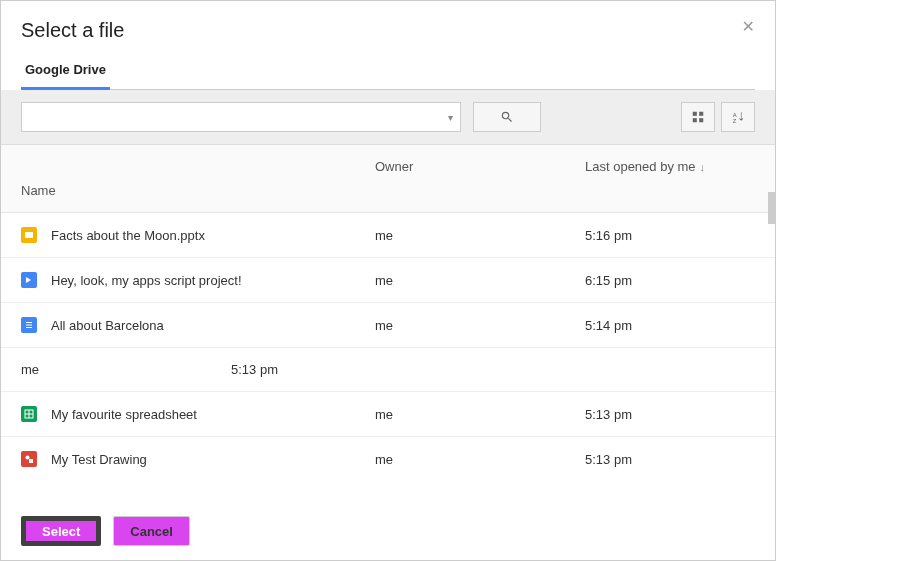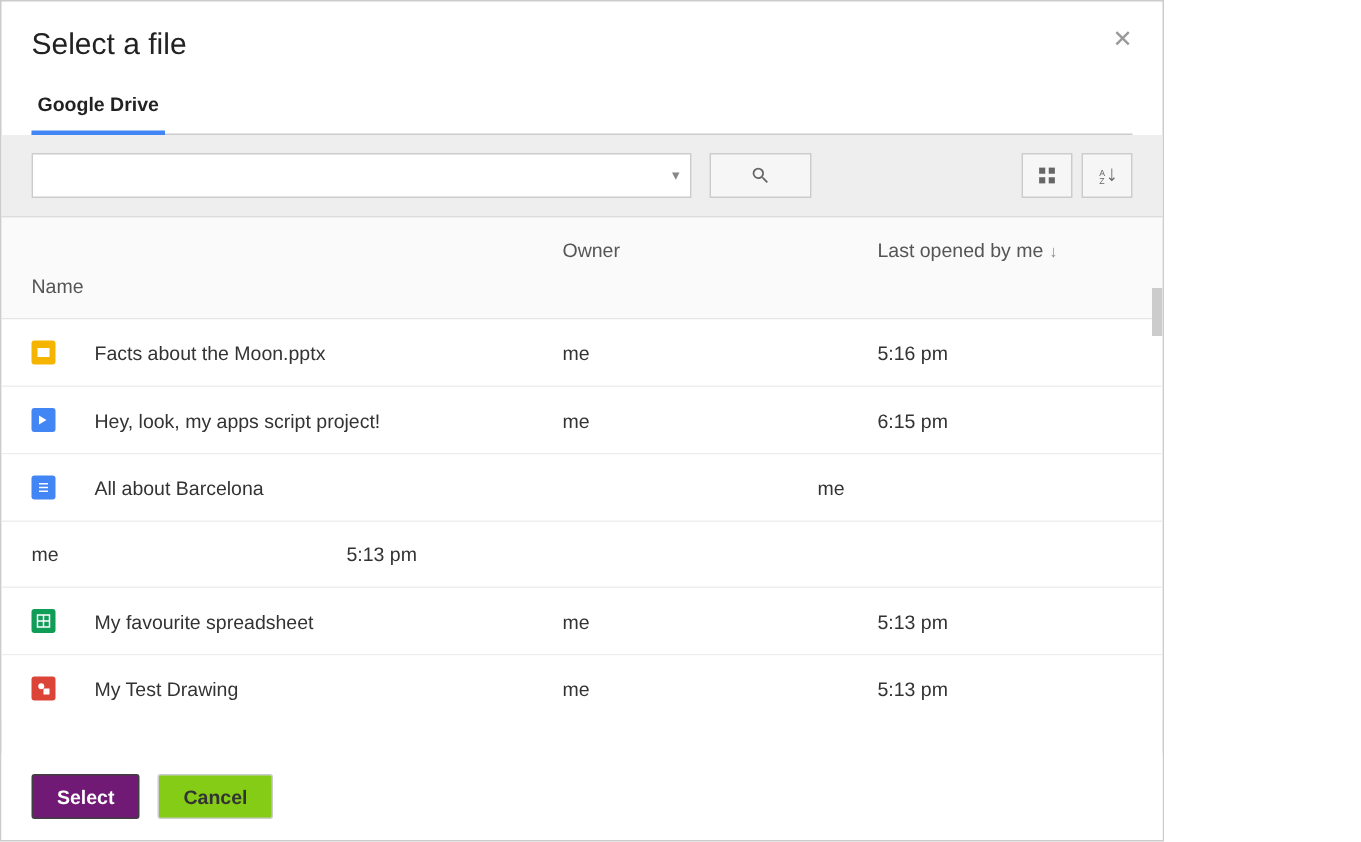--- a/index.html
+++ b/index.html
@@ -134,21 +134,21 @@
       display: flex;
       align-items: center;
       padding: 14px 20px;
       border-bottom: 1px solid #eee;
       background: #fff;
       cursor: pointer;
     }
     .row .col-name {
       display: flex;
       align-items: center;
-      gap: 26px;
+      gap: 14px;
     }
     .file-icon {
       width: 16px;
       height: 16px;
       display: inline-flex;
       align-items: center;
       justify-content: center;
       border-radius: 2px;
       flex-shrink: 0;
     }
@@ -167,26 +167,26 @@
       border-top: 0;
     }
     .btn {
       height: 30px;
       padding: 0 16px;
       font-size: 13px;
       font-weight: 700;
       border-radius: 2px;
       cursor: pointer;
       border: 1px solid #ccc;
-      background: #84cc16;
+      background: #d946ef;
       color: #333;
     }
     .btn-primary {
-      background: #701a75;
-      border: 1px solid #404040;
+      background: #d946ef;
+      border: 5px solid #404040;
       color: #fff;
     }
     .sort-arrow { font-size: 11px; color: #888; margin-left: 4px; }
     .scroll-thumb {
       position: absolute;
       right: 0;
       top: 47px;
       width: 7px;
       height: 32px;
       background: #ccc;
@@ -286,20 +286,21 @@
         <span class="file-icon ic-doc">
             <svg viewBox="0 0 10 10">
               <rect x="2" y="2" width="6" height="1" fill="#fff"></rect>
               <rect x="2" y="4.5" width="6" height="1" fill="#fff"></rect>
               <rect x="2" y="7" width="6" height="1" fill="#fff"></rect>
             </svg>
           </span>
         <span>All about Barcelona</span>
       </div>
       <div class="col-owner">me</div>
+      <div class="col-date">5:14 pm</div>
     </div>
 
     <div class="row">
       <div class="col-owner">me</div>
       <div class="col-date">5:13 pm</div>
     </div>
 
     <div class="row">
       <div class="col-name">
         <span class="file-icon ic-sheet">

